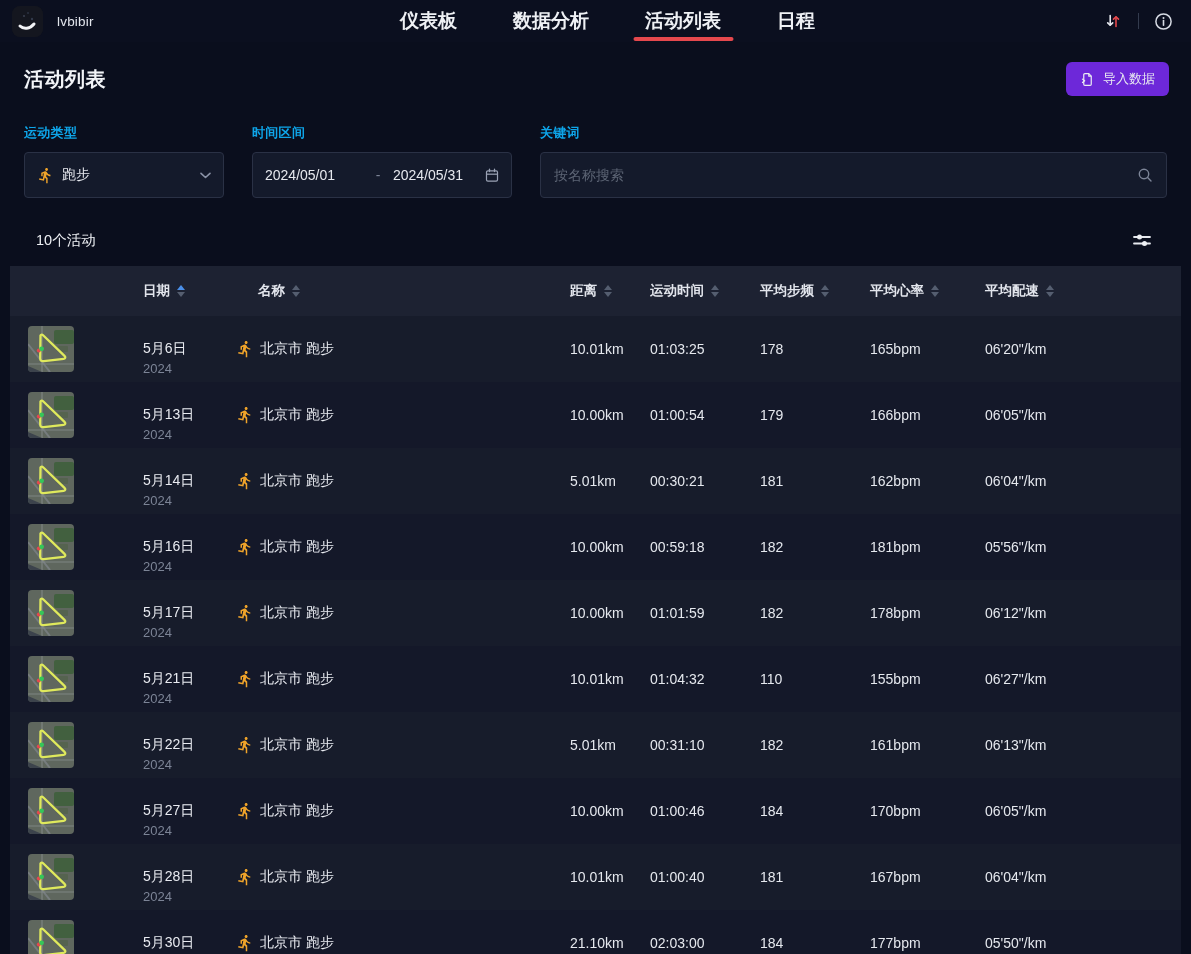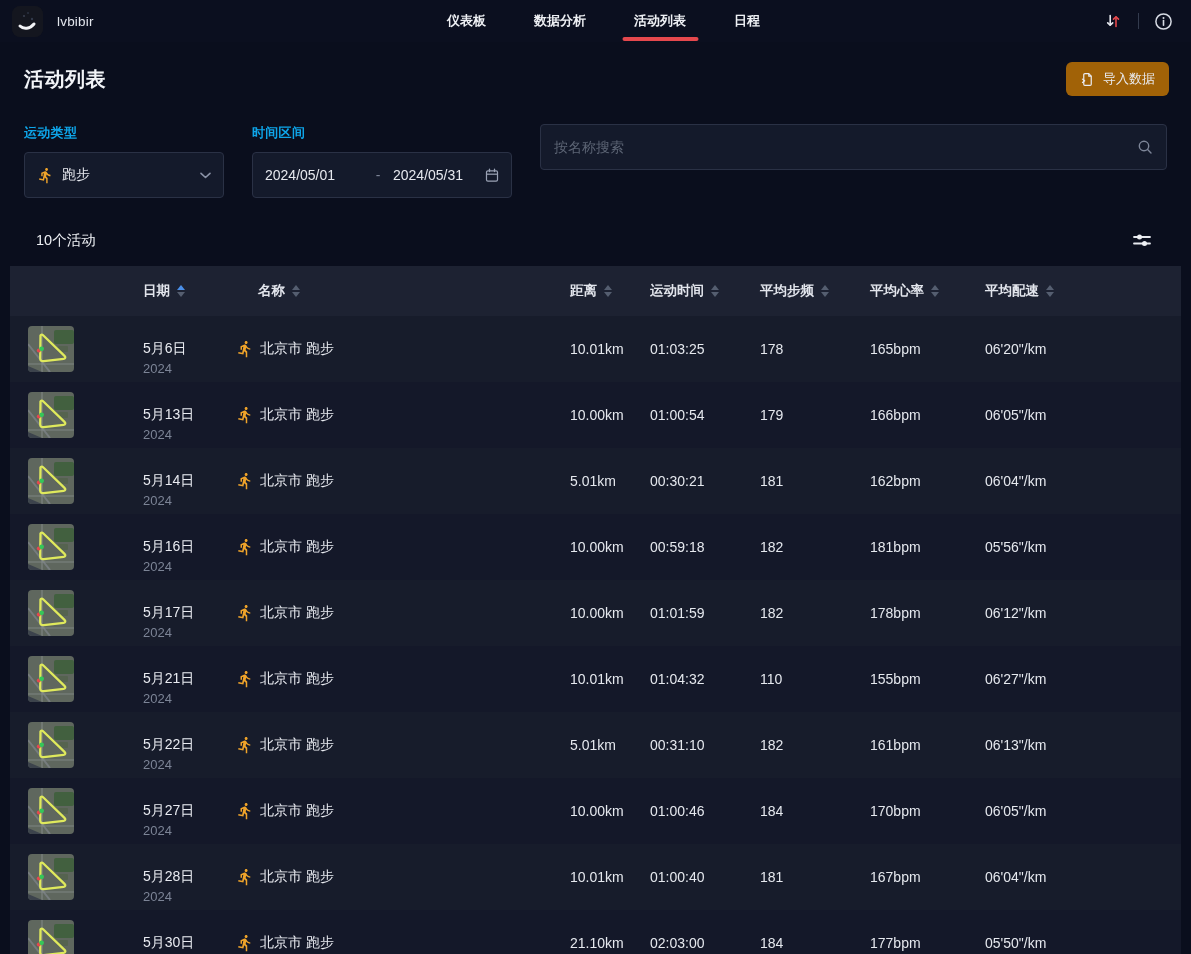--- a/index.html
+++ b/index.html
@@ -7,29 +7,29 @@
   body {
     background:#0a0e1d;
     color:#e6e8ee;
     font-family:"Liberation Sans", sans-serif;
   }
   
   .navbar { height:42px; display:flex; align-items:center; padding:0 16px 0 12px; position:relative; background:#0b0f1f; }
   .logo { width:31px; height:31px; border-radius:8px; background:#14161f; display:flex; align-items:center; justify-content:center; cursor:pointer; overflow:hidden; }
   .username { margin-left:14px; font-size:13.5px; color:#e2e5ec; letter-spacing:.2px; }
   .tabs { position:absolute; left:50%; transform:translateX(-50%); top:0; height:100%; display:flex; gap:44px; align-items:center; margin-left:8px; }
-  .tab { font-size:13px; font-weight:700; color:#eef0f4; cursor:pointer; position:relative; height:100%; display:flex; align-items:center; padding:0 2px; }
+  .tab { font-size:19px; font-weight:700; color:#eef0f4; cursor:pointer; position:relative; height:100%; display:flex; align-items:center; padding:0 2px;margin-left:8px; }
   .tab.active::after { content:""; position:absolute; left:-10px; right:-10px; bottom:1px; height:4px; border-radius:2px; background:var(--accent-red,#e5484d); }
   .nav-right { margin-left:auto; display:flex; align-items:center; gap:13px; }
   .nav-icon-btn { background:none; border:none; cursor:pointer; display:flex; align-items:center; padding:2px; }
   .nav-divider { width:1px; height:16px; background:#333b4e; }
   
   .page-header { display:flex; align-items:center; justify-content:space-between; padding:20px 22px 0 24px; }
   .page-title { font-size:20px; font-weight:700; color:#f2f4f8; letter-spacing:.5px; }
-  .import-btn { display:flex; align-items:center; gap:8px; background:#a16207; border:none; border-radius:6px; color:#e9ebf1; font-size:13px; font-family:inherit; padding:8px 14px; cursor:pointer; }
+  .import-btn { display:flex; align-items:center; gap:8px; background:#6d28d9; border:none; border-radius:6px; color:#e9ebf1; font-size:13px; font-family:inherit; padding:8px 14px; cursor:pointer; }
   
   .filters { display:flex; gap:28px; padding:0 24px; margin-top:28px; }
   .filter-label { font-size:13px; color:#0ea5e9; margin-bottom:10px; font-weight:700; letter-spacing:.3px; }
   .control { height:46px; background:#141a2b; border:1px solid #2a3145; border-radius:4px; display:flex; align-items:center; font-size:14px; color:#e6e8ee; }
   .f-sport { width:200px; }
   .f-sport .control { padding:0 12px; cursor:pointer; gap:8px; }
   .f-sport .chev { margin-left:auto; display:flex; }
   .f-date { width:260px; }
   .f-date .control { padding:0 12px; cursor:pointer; }
   .f-date .d-start { width:98px; }
@@ -143,20 +143,21 @@
           <rect x="1.6" y="3" width="11.8" height="11" rx="1.5" stroke="#9aa2b5" stroke-width="1.3" fill="none"></rect>
           <line x1="1.6" y1="6.6" x2="13.4" y2="6.6" stroke="#9aa2b5" stroke-width="1.3"></line>
           <line x1="4.8" y1="1.2" x2="4.8" y2="3.8" stroke="#9aa2b5" stroke-width="1.3" stroke-linecap="round"></line>
           <line x1="10.2" y1="1.2" x2="10.2" y2="3.8" stroke="#9aa2b5" stroke-width="1.3" stroke-linecap="round"></line>
         </svg>
       </span>
     </div>
   </div>
 
   <div class="f-key">
+    <div class="filter-label">关键词</div>
     <div class="control">
       <input type="text" placeholder="按名称搜索" style="">
       <span class="mag">
         <svg width="16" height="16" viewBox="0 0 16 16">
           <circle cx="7" cy="7" r="4.7" stroke="#7d8598" stroke-width="1.4" fill="none"></circle>
           <line x1="10.6" y1="10.6" x2="14" y2="14" stroke="#7d8598" stroke-width="1.4" stroke-linecap="round"></line>
         </svg>
       </span>
     </div>
   </div>

